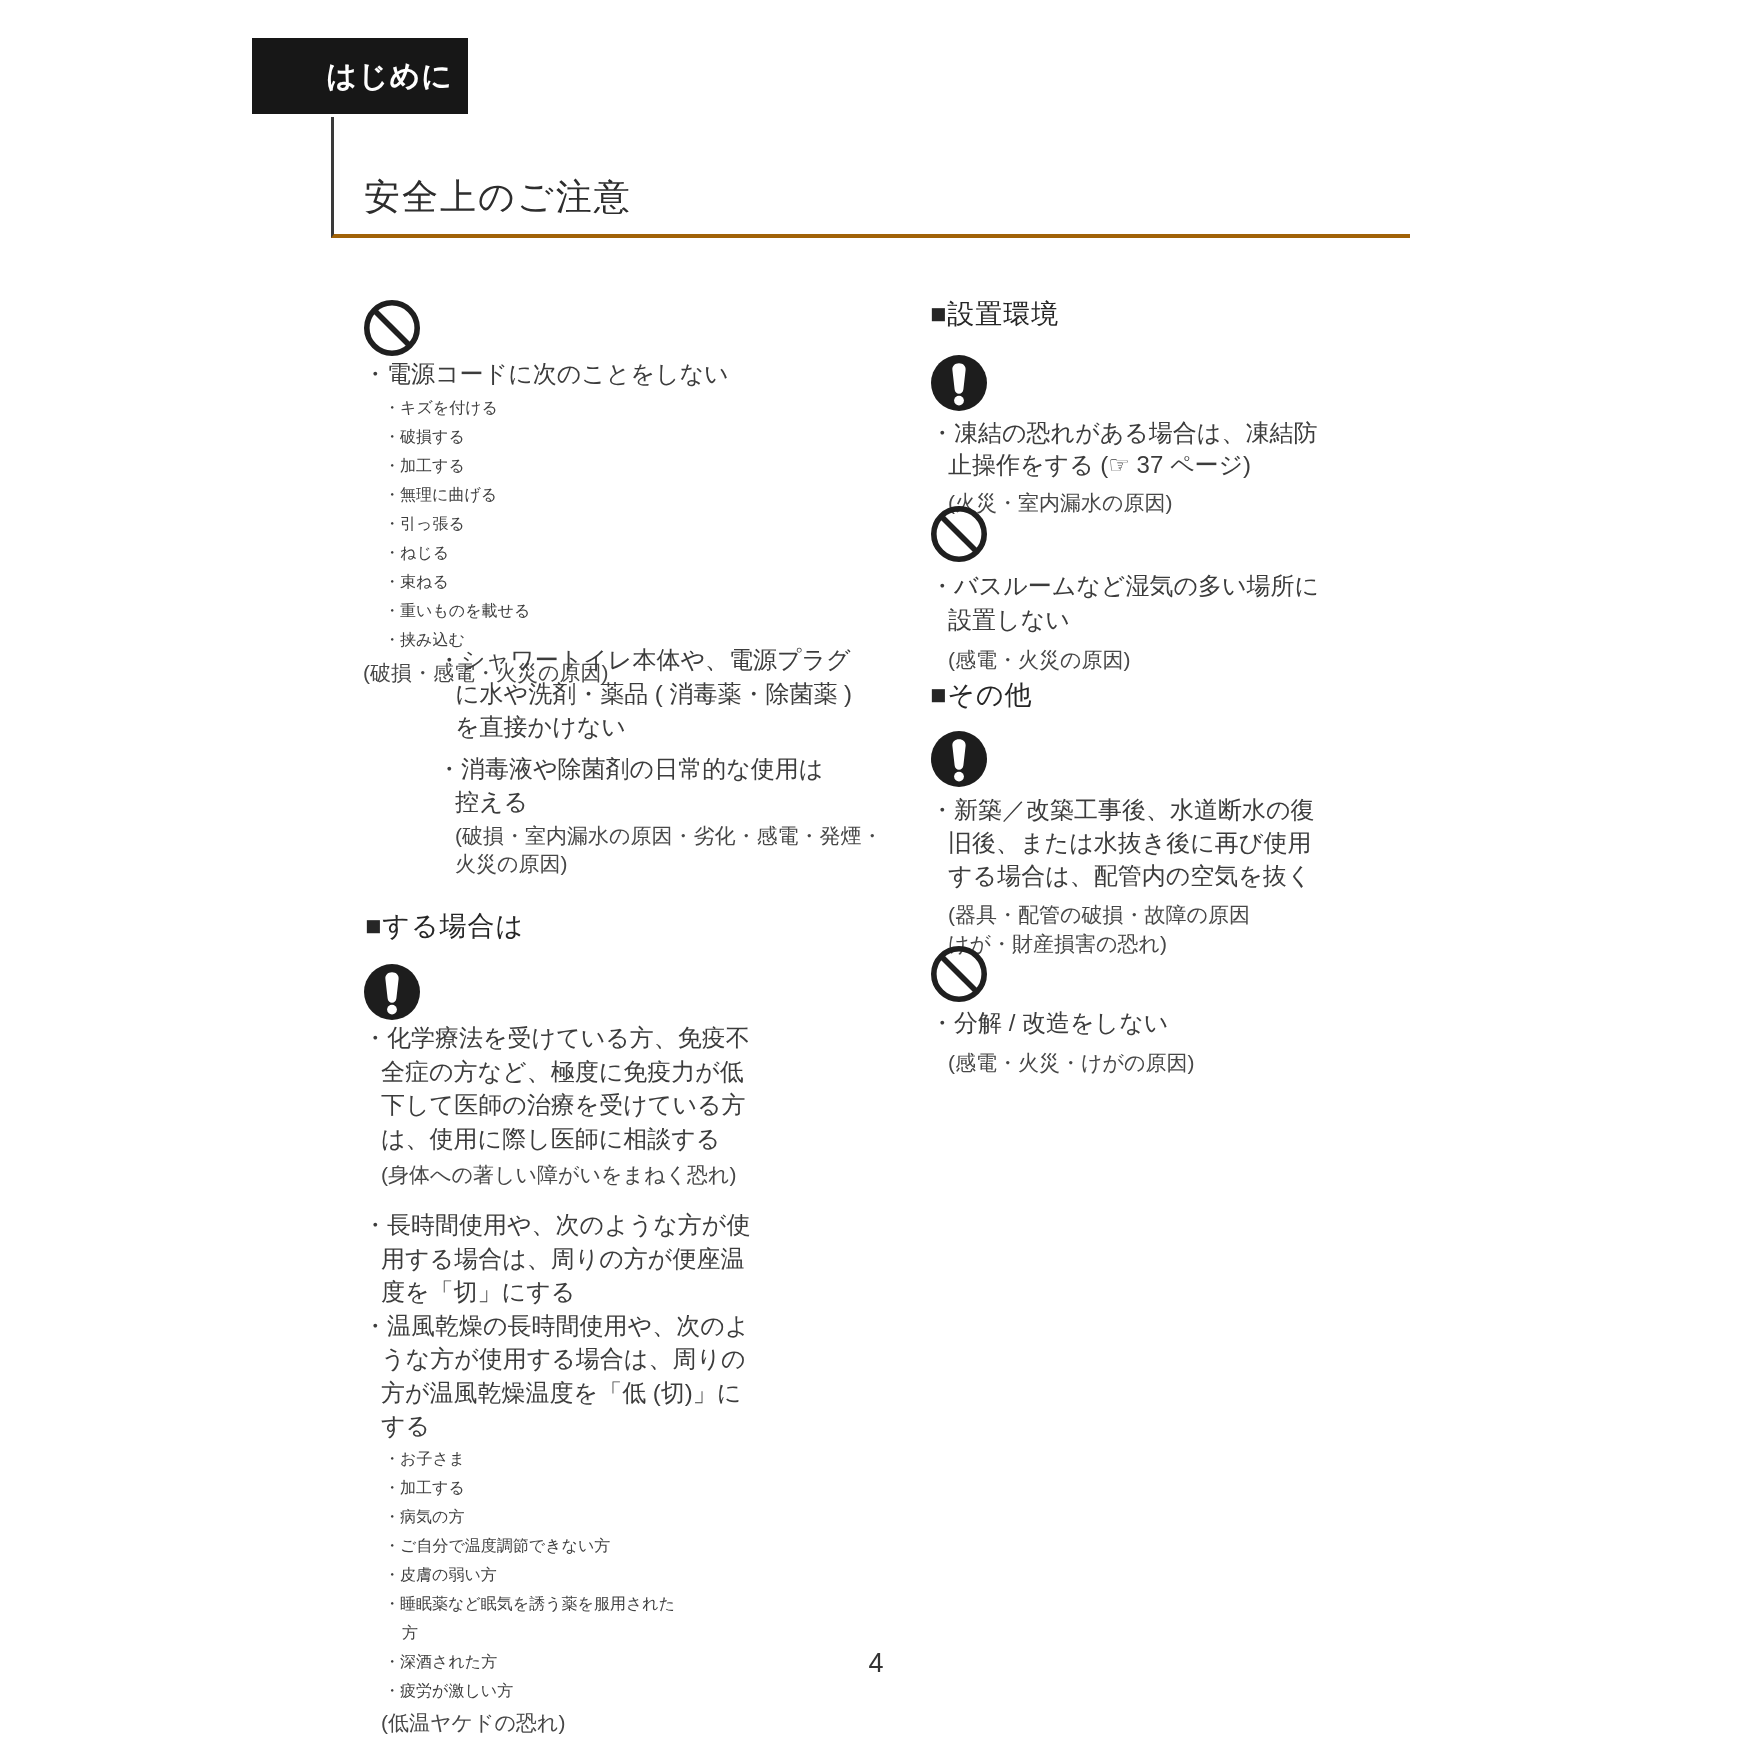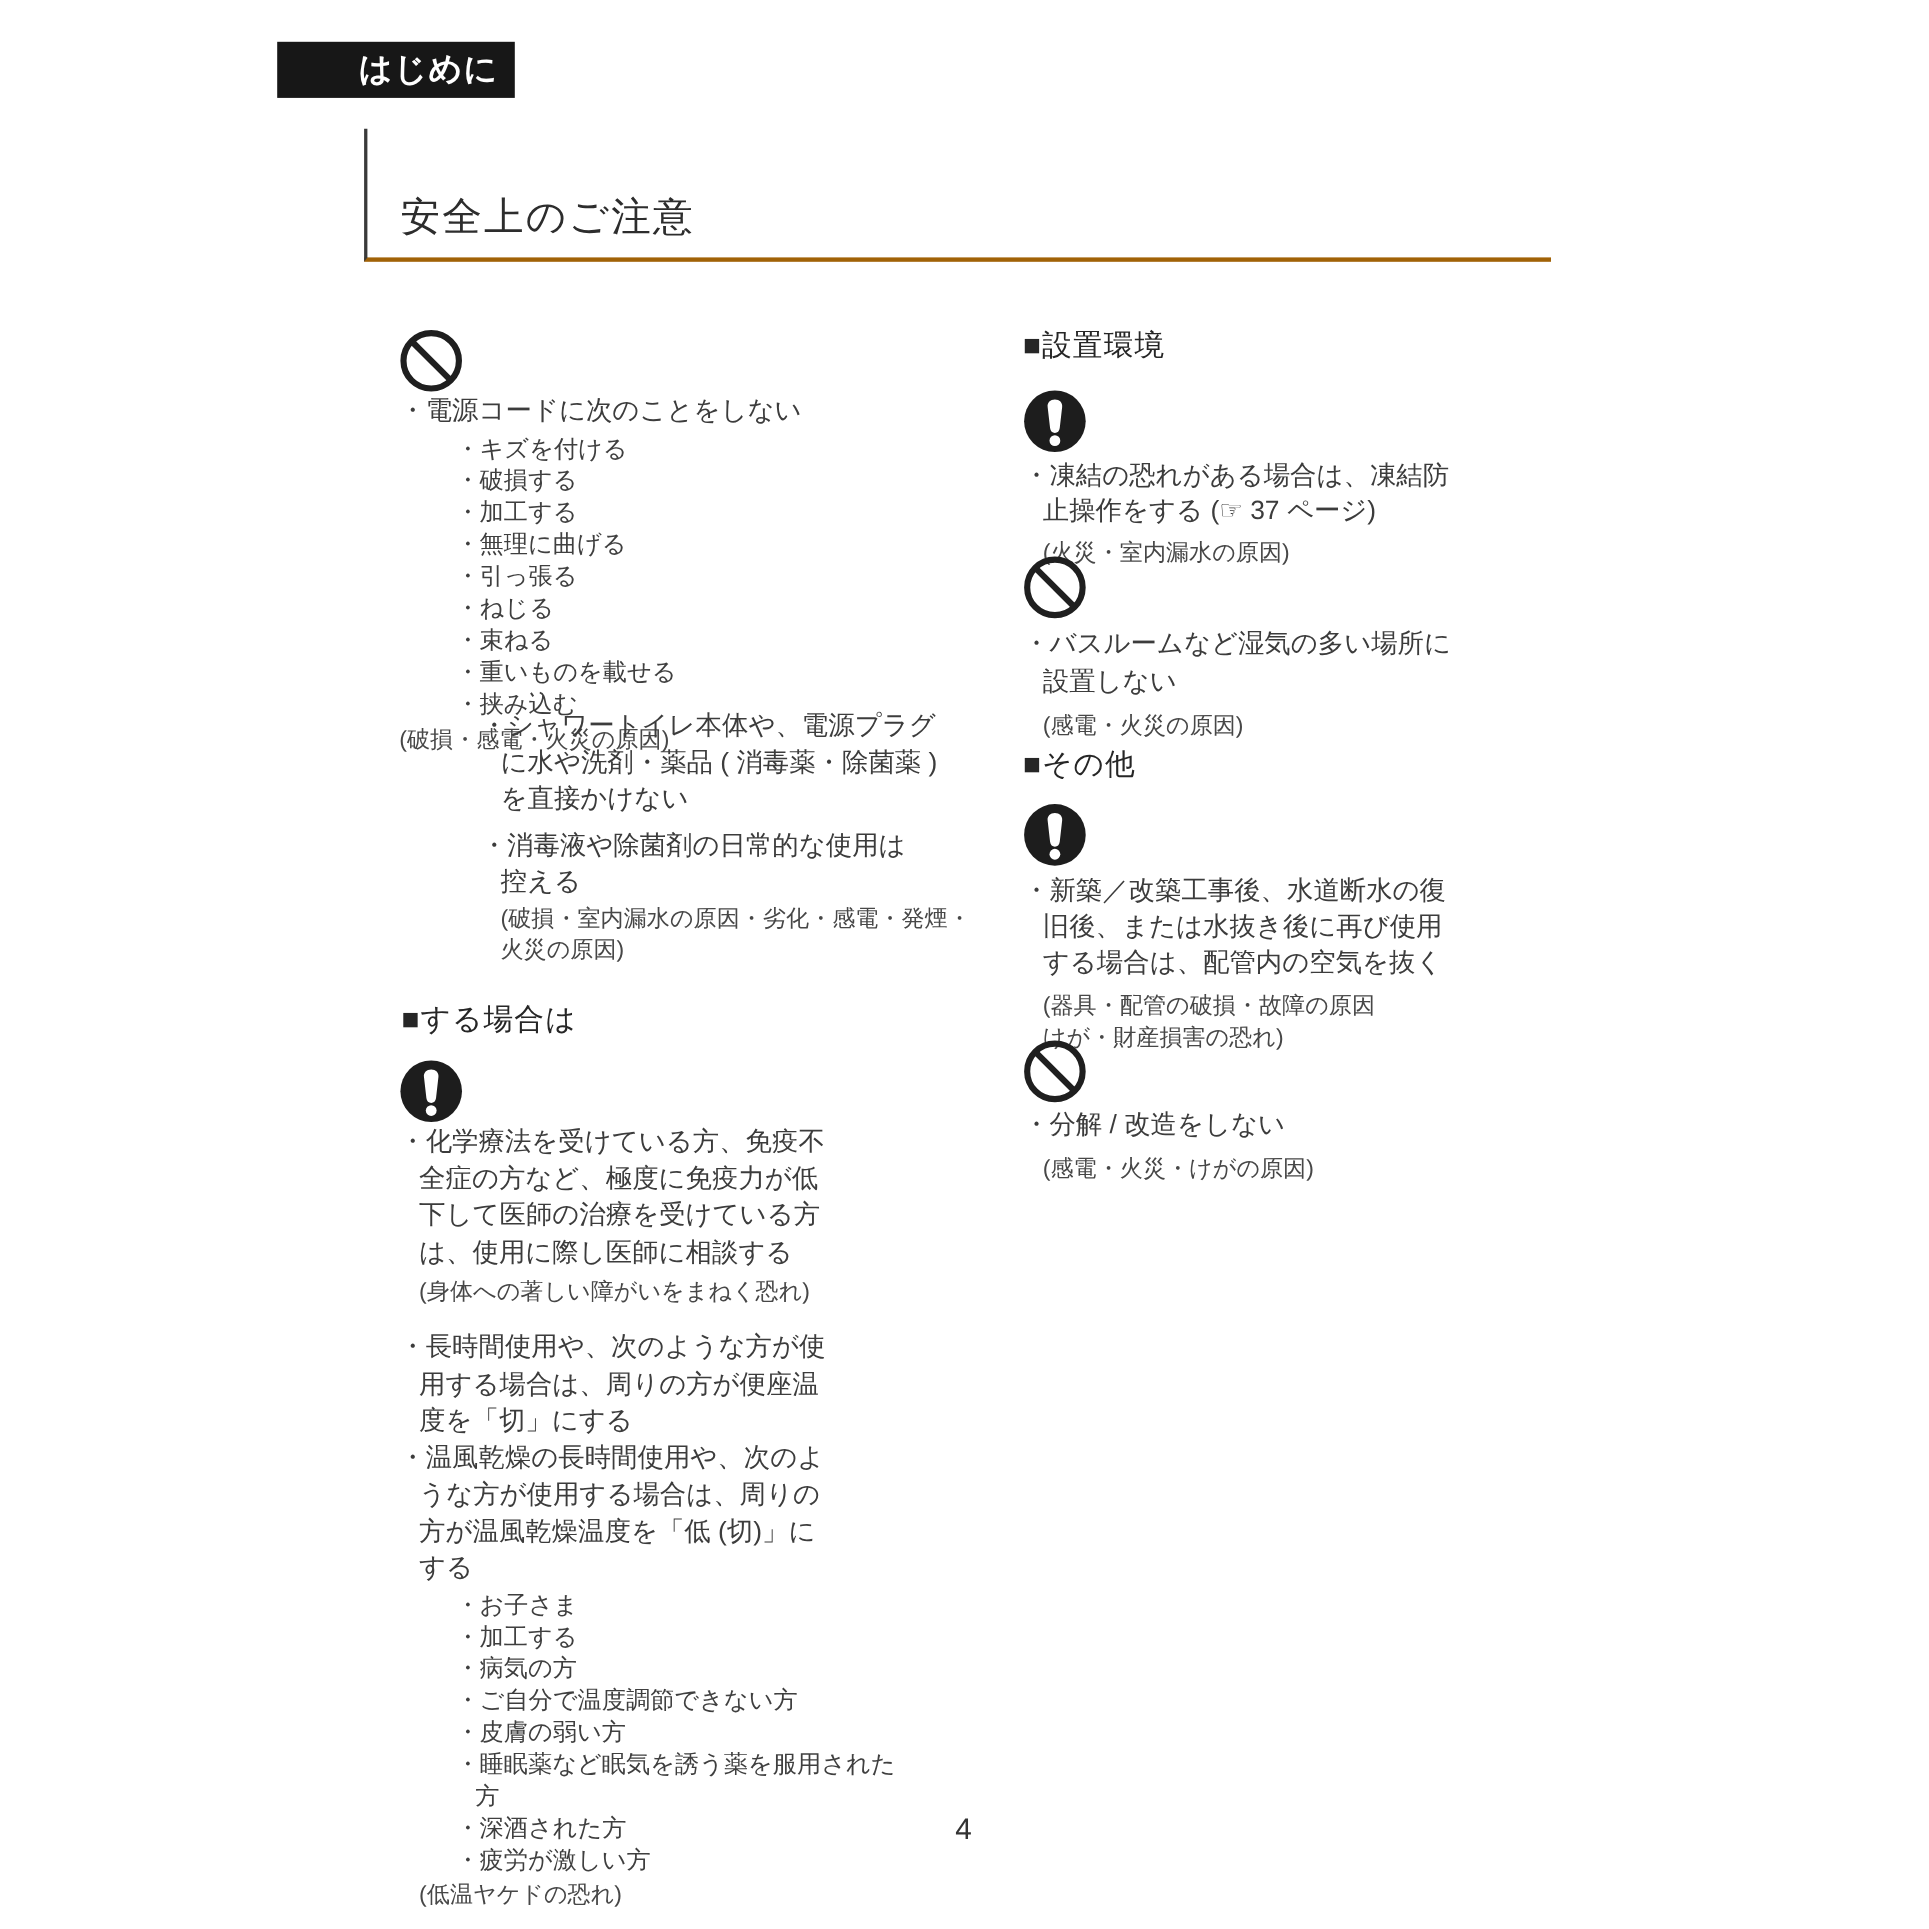--- a/index.html
+++ b/index.html
@@ -14,21 +14,21 @@
     height: 1754px;
     background: #ffffff;
     overflow: hidden;
     color: #3c3c3c;
   }
 
   
   .tab {
     position: absolute;
     left: 252px; top: 38px;
-    width: 216px; height: 51px;
+    width: 216px; height: 76px;
     background: #171717;
     color: #ffffff;
     display: flex;
     align-items: center;
     justify-content: flex-end;
     padding-right: 15px;
     box-sizing: border-box;
     font-size: 30px;
     font-weight: bold;
     letter-spacing: 1px;
@@ -87,27 +87,26 @@
   .note {
     font-size: 21px;
     line-height: 28px;
     white-space: pre-line;
     color: #474747;
     margin-left: 18px;
   }
   .note.flush { margin-left: 0; }
   .sublist { margin-left: 21px; }
   .sublist > div {
-    font-size: 22px;
+    font-size: 16px;
     line-height: 29px;
     white-space: pre-line;
     padding-left: 18px;
     text-indent: -18px;
     color: #3f3f3f;
-    margin-left: 30px;
   }
 
   
   .mt1 { margin-top: 1px; } .mt2 { margin-top: 2px; } .mt3 { margin-top: 3px; }
   .mt4 { margin-top: 4px; } .mt5 { margin-top: 5px; } .mt6 { margin-top: 6px; }
   .mt8 { margin-top: 8px; } .mt9 { margin-top: 9px; } .mt19 { margin-top: 19px; }
   .lh32 { line-height: 32px; } .lh33 { line-height: 33px; } .lh34 { line-height: 34px; }
   .nlh29 { line-height: 29px; }
 
   .page-num {

